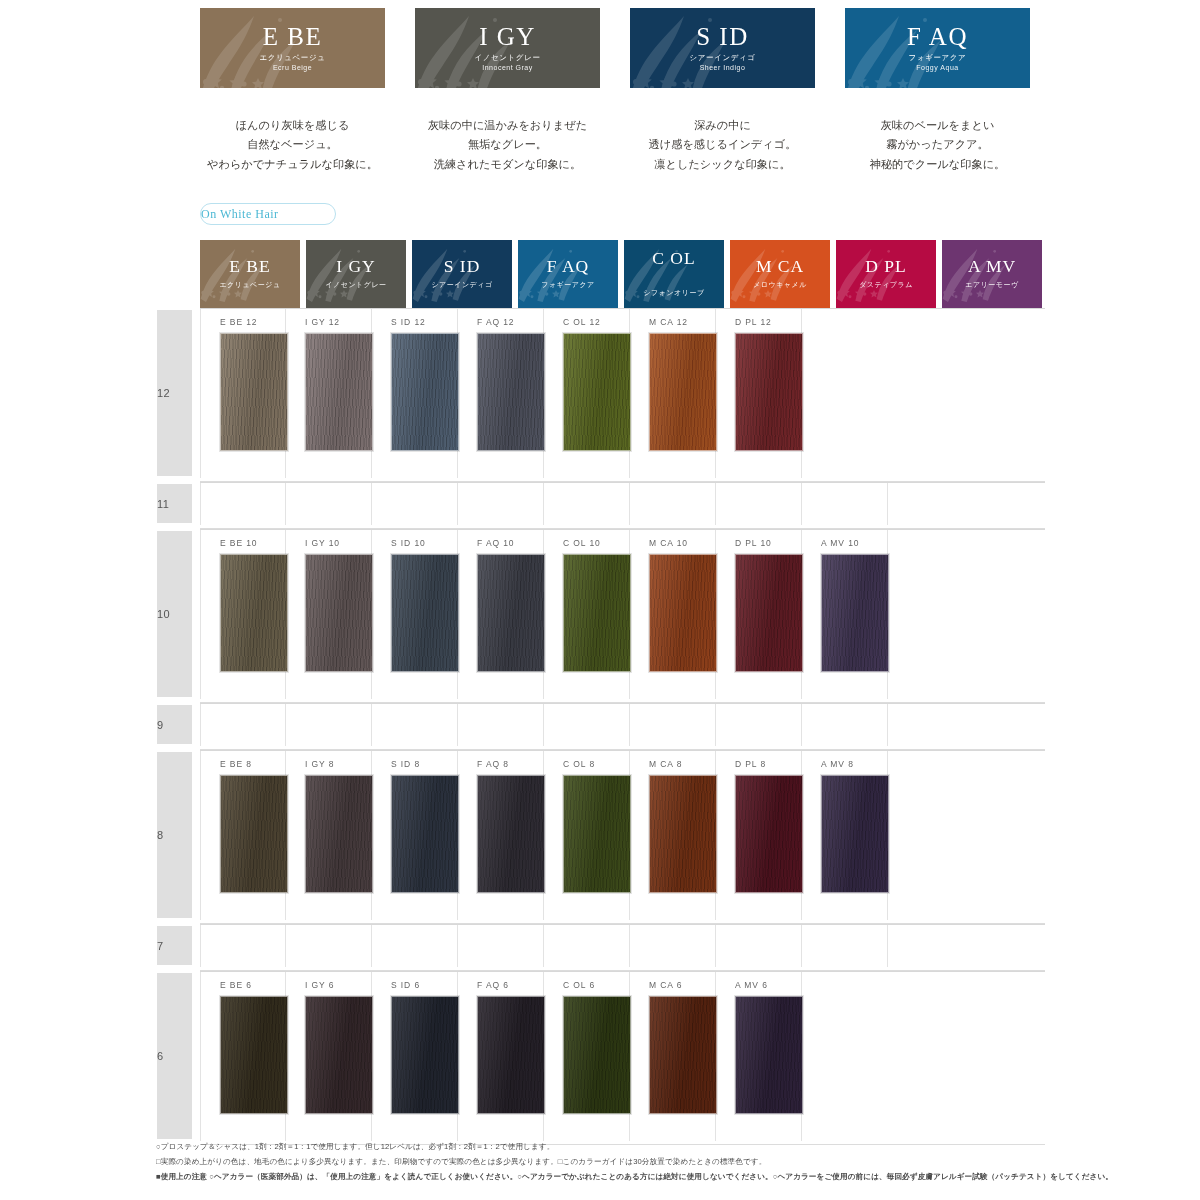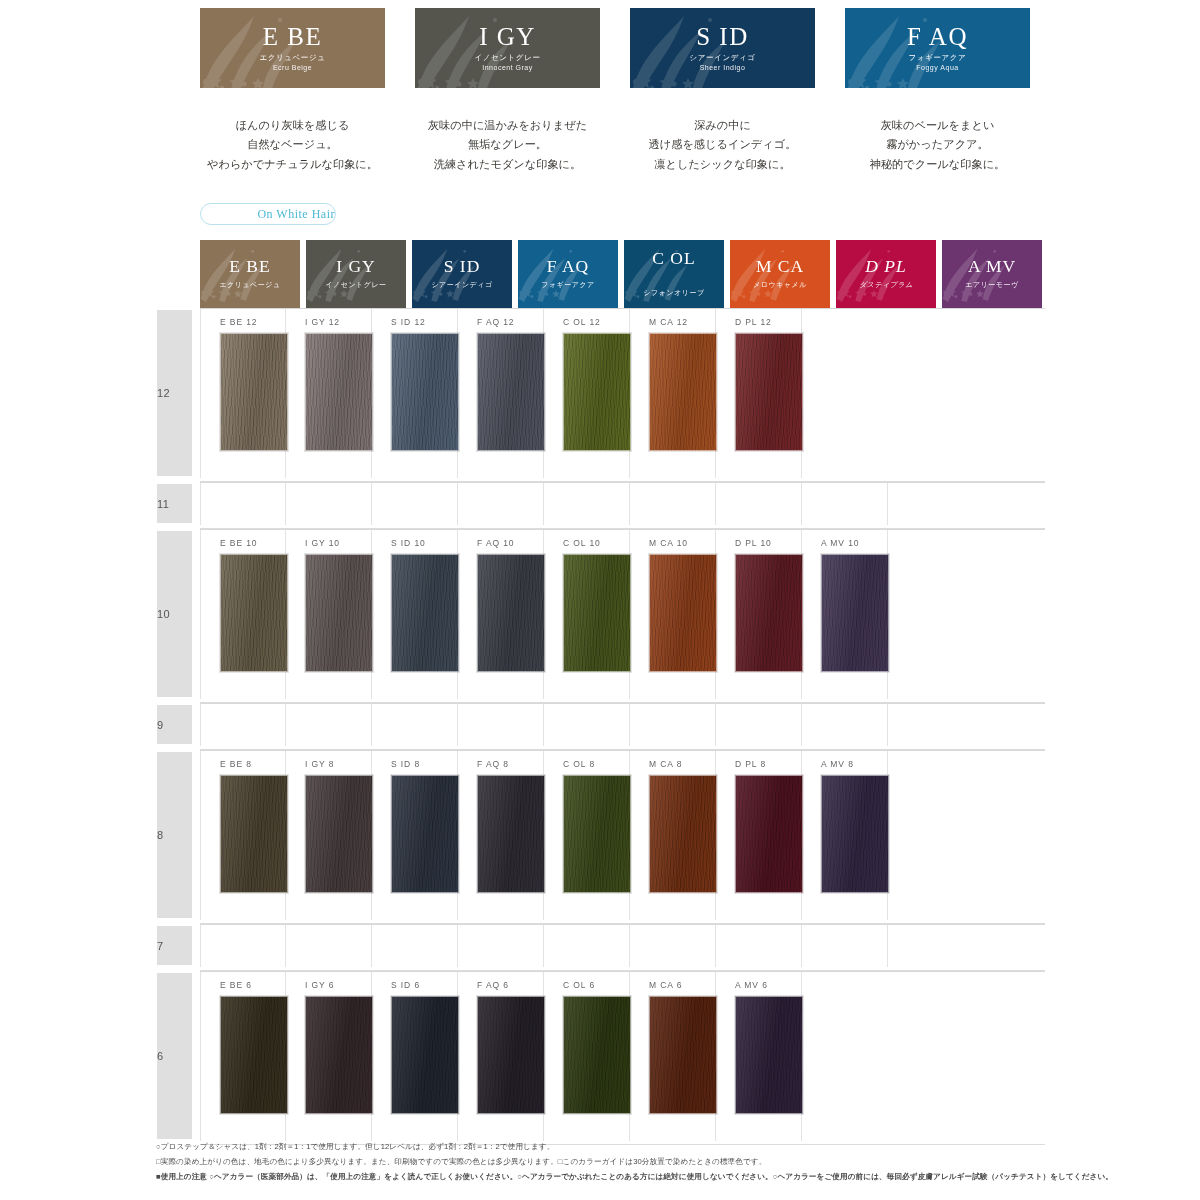--- a/index.html
+++ b/index.html
@@ -63,21 +63,21 @@
     font-family: "Liberation Serif", "DejaVu Serif", serif;
   }
 
   
   .pill {
     position: absolute;
     left: 200px; top: 203px;
     width: 136px; height: 22px;
     border: 1.5px solid #b9e1ef;
     border-radius: 12px;
-    display: flex; align-items: center; justify-content: flex-end;
+    display: flex; align-items: center; justify-content: flex-start;
     font-size: 12px; letter-spacing: .5px;
     color: #4cb8d4;
     font-family: "Liberation Serif", "DejaVu Serif", serif;
     background: #fff;
   }
 
   
   .chart {
     position: absolute;
     left: 155px; top: 240px;
@@ -365,21 +365,21 @@
           <circle cx="30" cy="92" r="2.2" fill="#fff"></circle>
           <circle cx="52" cy="88" r="2.6" fill="#fff"></circle>
           <circle cx="88" cy="24" r="2" fill="#fff"></circle>
           <path d="M22 78 l2.4 5 5.4.5-4 3.6 1.2 5.3-4.9-2.8-4.9 2.8 1.2-5.3-4-3.6 5.4-.5z" fill="#fff"></path>
           <path d="M44 80 l2 4.2 4.6.4-3.4 3 1 4.5-4.2-2.4-4.2 2.4 1-4.5-3.4-3 4.6-.4z" fill="#fff"></path>
           <path d="M66 82 l1.8 3.8 4.2.4-3.1 2.8.9 4.1-3.8-2.2-3.8 2.2.9-4.1-3.1-2.8 4.2-.4z" fill="#fff"></path>
         </svg>
         <div class="fam-code">M CA</div>
         <div class="fam-kana">メロウキャメル</div>
       </div>
-      <div class="fam-tile" style="background: rgb(182, 11, 67); font-style: italic;">
+      <div class="fam-tile" style="background: rgb(182, 11, 67);">
         <svg class="orn" viewBox="0 0 120 110">
           <path d="M10 95 C20 60 40 45 62 20 C50 55 32 70 18 100 Z" fill="#fff"></path>
           <path d="M38 98 C44 70 58 52 80 34 C66 62 54 76 46 100 Z" fill="#fff"></path>
           <path d="M70 96 C74 72 86 58 104 44 C92 66 84 80 78 98 Z" fill="#fff"></path>
           <circle cx="14" cy="86" r="3" fill="#fff"></circle>
           <circle cx="30" cy="92" r="2.2" fill="#fff"></circle>
           <circle cx="52" cy="88" r="2.6" fill="#fff"></circle>
           <circle cx="88" cy="24" r="2" fill="#fff"></circle>
           <path d="M22 78 l2.4 5 5.4.5-4 3.6 1.2 5.3-4.9-2.8-4.9 2.8 1.2-5.3-4-3.6 5.4-.5z" fill="#fff"></path>
           <path d="M44 80 l2 4.2 4.6.4-3.4 3 1 4.5-4.2-2.4-4.2 2.4 1-4.5-3.4-3 4.6-.4z" fill="#fff"></path>

